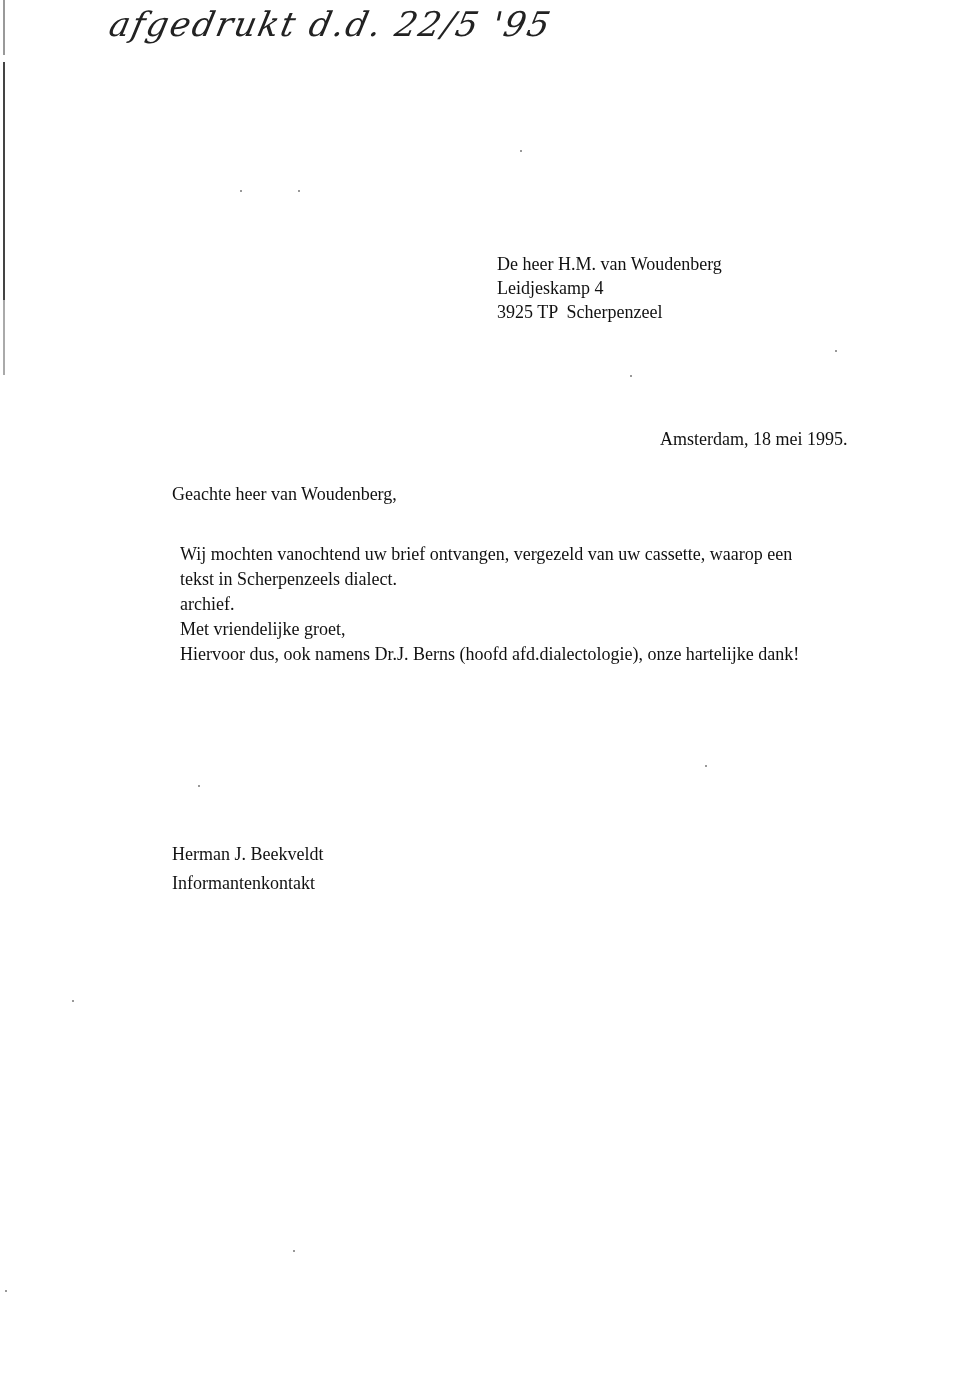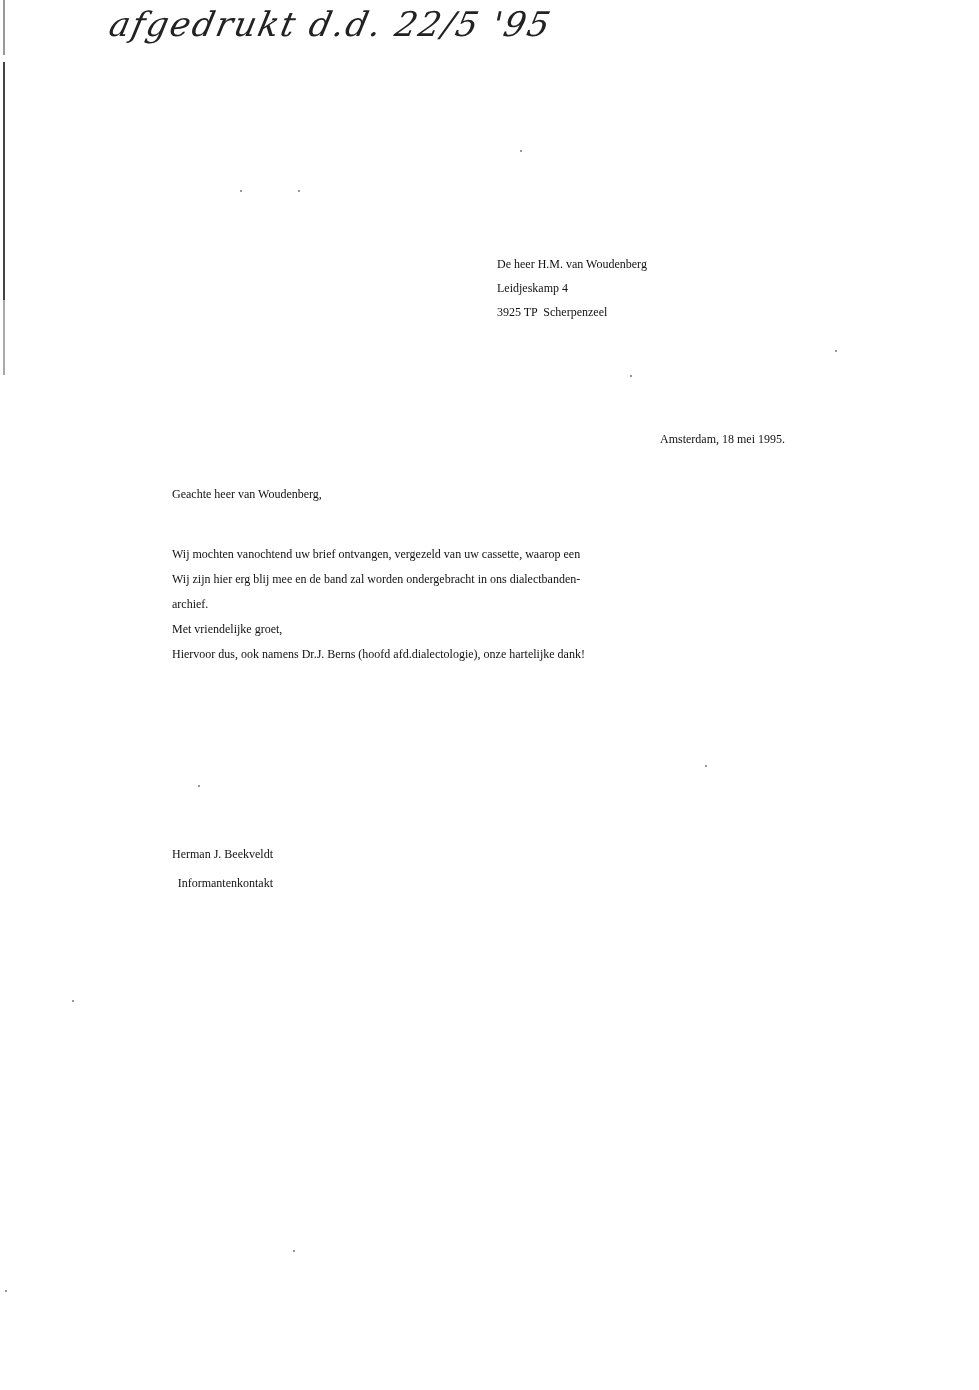--- a/index.html
+++ b/index.html
@@ -6,29 +6,29 @@
     body {
       width: 979px; height: 1390px; position: relative; overflow: hidden;
       font-family: "Liberation Serif", "DejaVu Serif", serif;
       color: #111;
     }
     .edge-line { position: absolute; left: 3px; top: 0; width: 2px; height: 375px;
       background: linear-gradient(#999 0 55px, transparent 55px 62px, #444 62px 300px, #aaa 300px); }
     .handwriting { position: absolute; left: 110px; top: 4px;
       font-family: "DejaVu Serif", serif; font-style: italic; font-size: 34px;
       color: #222; letter-spacing: 2px; transform: skewX(-12deg); font-weight: 300; }
-    .txt { position: absolute; font-size: 12px; line-height: 24px; white-space: nowrap; }
+    .txt { position: absolute; font-size: 18px; line-height: 24px; white-space: nowrap; }
     .address { left: 497px; top: 252px; }
     .address div { height: 24px; }
     .date { left: 660px; top: 406px; margin-top: 21px; }
     .salutation { left: 172px; top: 482px; }
     .body { left: 172px; top: 542px; }
-    .body div { height: 25px; }
+    .body div { height: 25px; margin-left: 8px; }
     .sig { left: 172px; top: 842px; }
-    .sig div { height: 29px; text-align: right; }
+    .sig div { height: 29px; }
     .speck { position: absolute; width: 2px; height: 2px; background: #777; border-radius: 1px; }
   </style>
 </head>
 <body>
 
 <div class="edge-line"></div>
 
 <div class="handwriting">afgedrukt d.d. 22/5 '95</div>
 
 <div class="txt address">
@@ -36,21 +36,21 @@
   <div>Leidjeskamp 4</div>
   <div style="white-space:pre">3925 TP  Scherpenzeel</div>
 </div>
 
 <div class="txt date">Amsterdam, 18 mei 1995.</div>
 
 <div class="txt salutation">Geachte heer van Woudenberg,</div>
 
 <div class="txt body">
   <div>Wij mochten vanochtend uw brief ontvangen, vergezeld van uw cassette, waarop een</div>
-  <div>Wij zijn hier erg blij mee en de band zal worden ondergebracht in ons dialectbanden-</div>
+  <div>tekst in Scherpenzeels dialect.</div>
   <div>archief.</div>
   <div>Met vriendelijke groet,</div>
   <div>Hiervoor dus, ook namens Dr.J. Berns (hoofd afd.dialectologie), onze hartelijke dank!</div>
 </div>
 
 <div class="txt sig">
   <div>Herman J. Beekveldt</div>
   <div>Informantenkontakt</div>
 </div>
 

